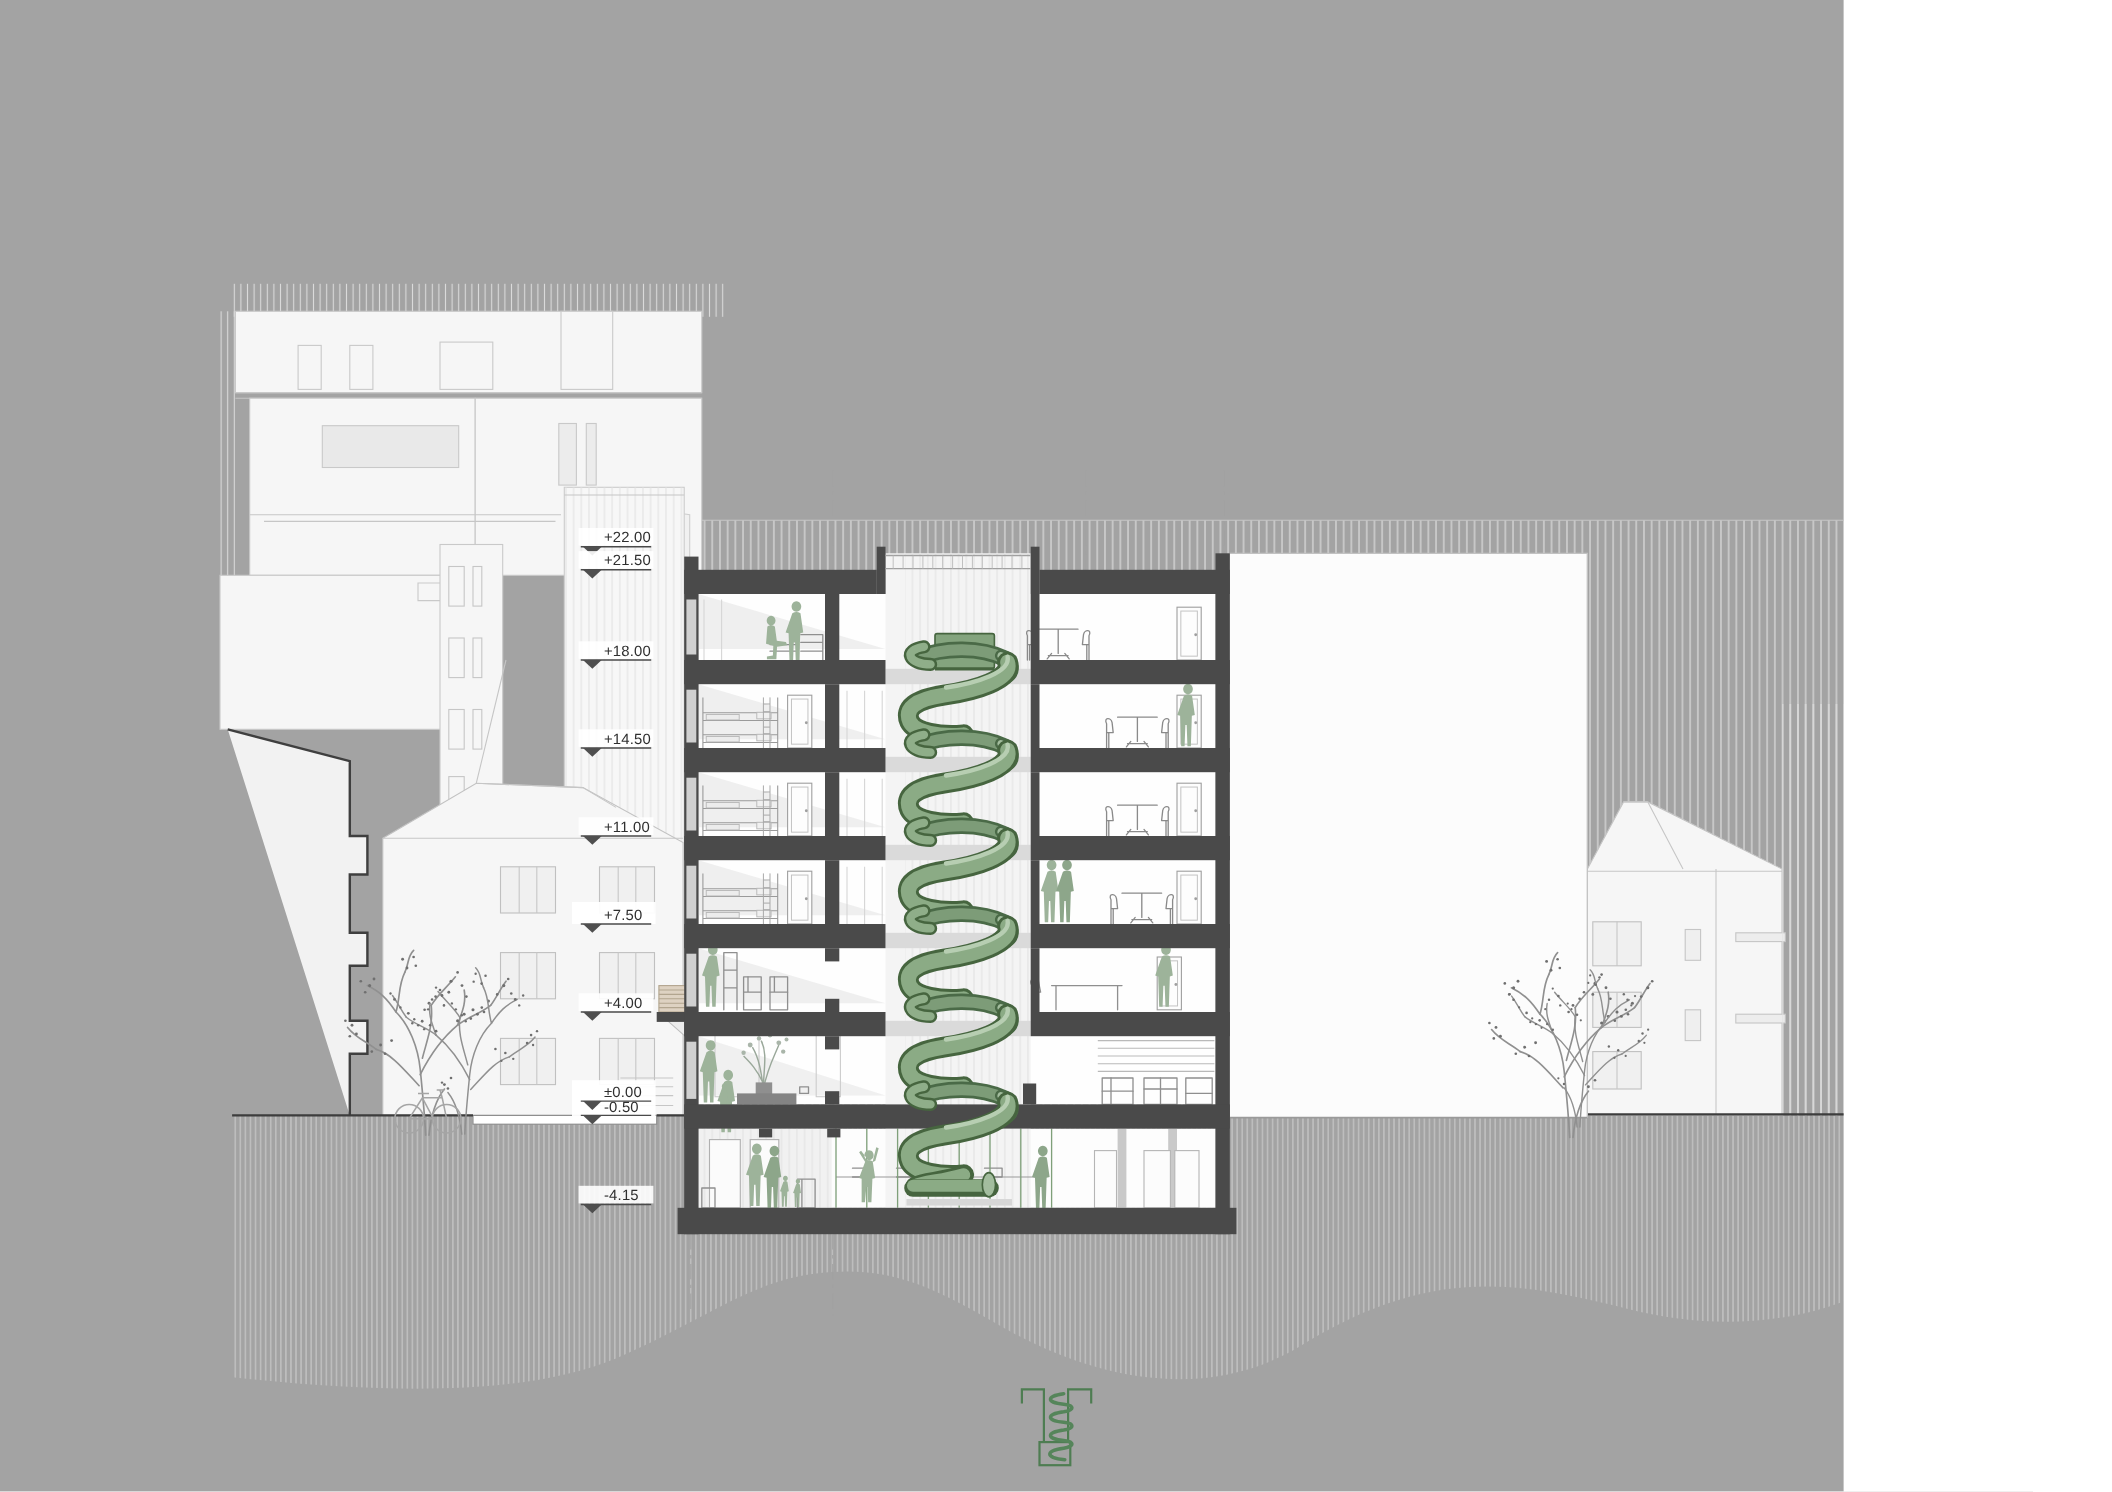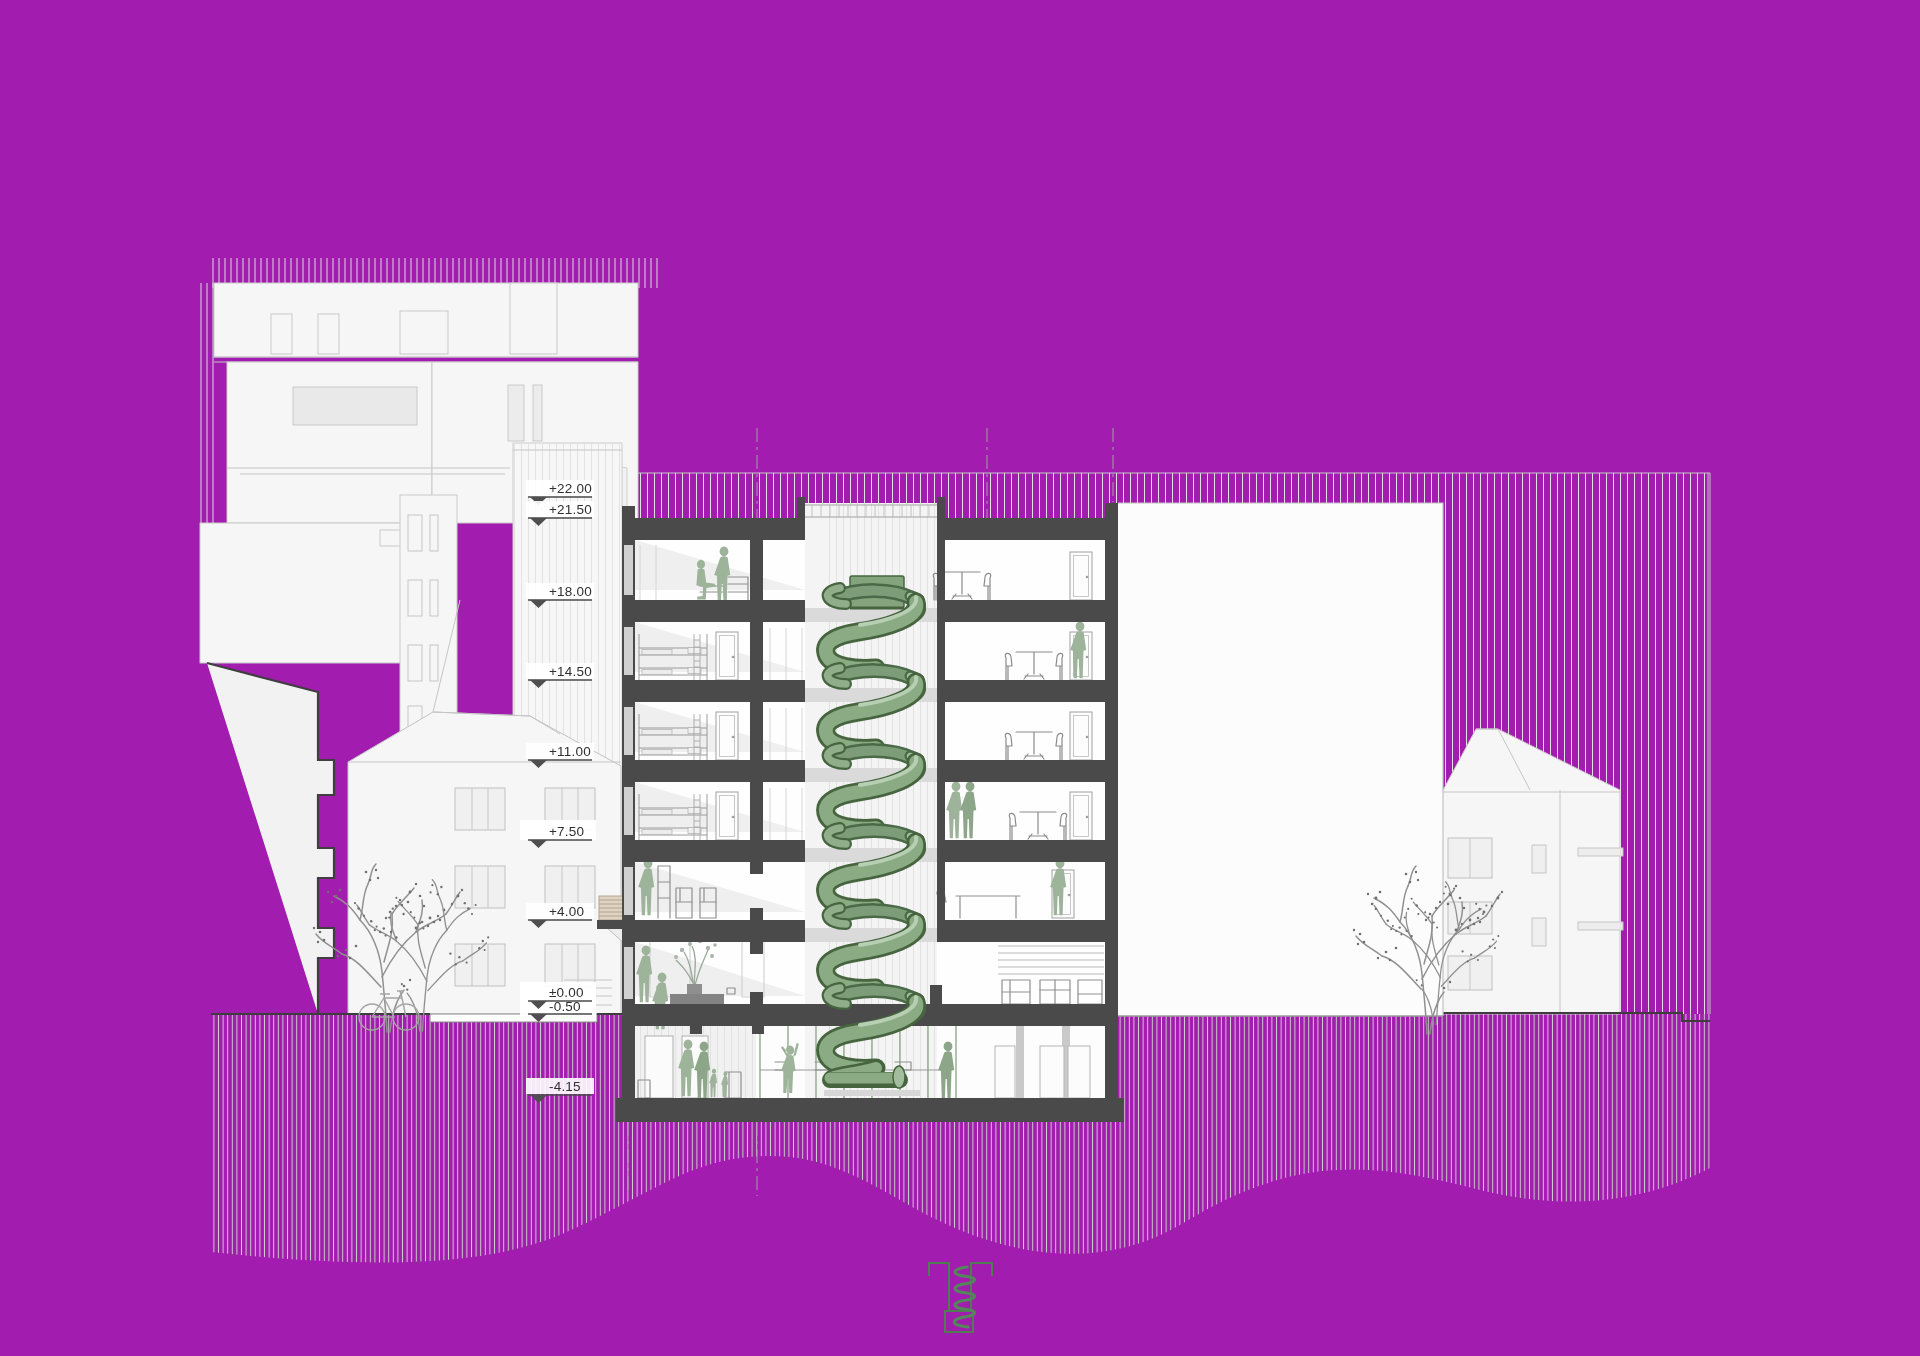--- a/index.html
+++ b/index.html
@@ -1,16 +1,16 @@
 <!DOCTYPE html>
 <html><head>
 <meta charset="utf-8">
 <style>
   html,body{margin:0;padding:0;background:#ffffff;}
-  #stage{position:relative;width:1920px;height:1356px;background:#a21caf;overflow:hidden;}
+  #stage{position:relative;width:1676px;height:1356px;background:#a3a3a3;overflow:hidden;}
   svg{position:absolute;left:0;top:0;}
   .lvl{font-family:"Liberation Sans",sans-serif;font-size:13.5px;fill:#2f2f2f;letter-spacing:.2px;}
   .thin{stroke:#c6c6c6;fill:none;stroke-width:1;}
   .fill-lt{fill:#f6f6f6;stroke:#c9c9c9;stroke-width:1;}
   .furn{stroke:#8f8f8f;fill:none;stroke-width:1.2;stroke-linecap:round;stroke-linejoin:round;}
   .ppl{fill:#9db39a;}
 </style>
 </head>
 <body>
 

